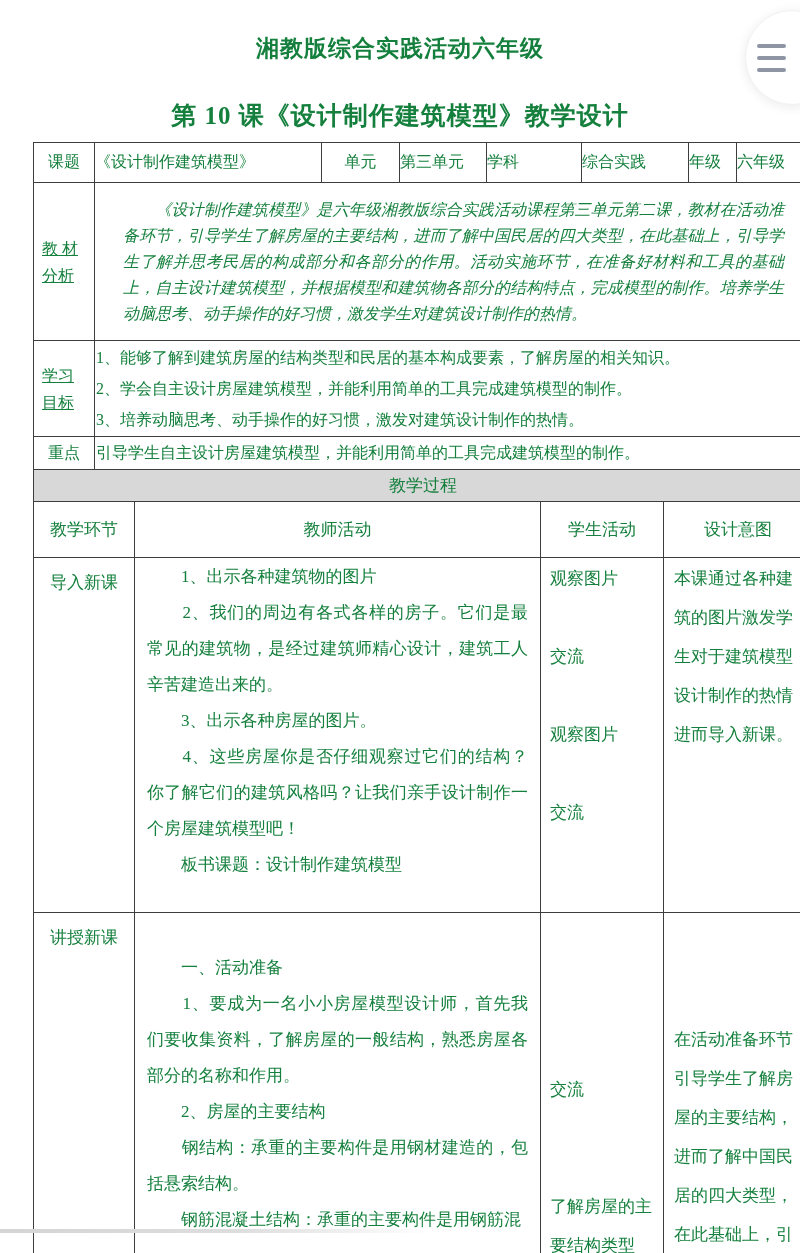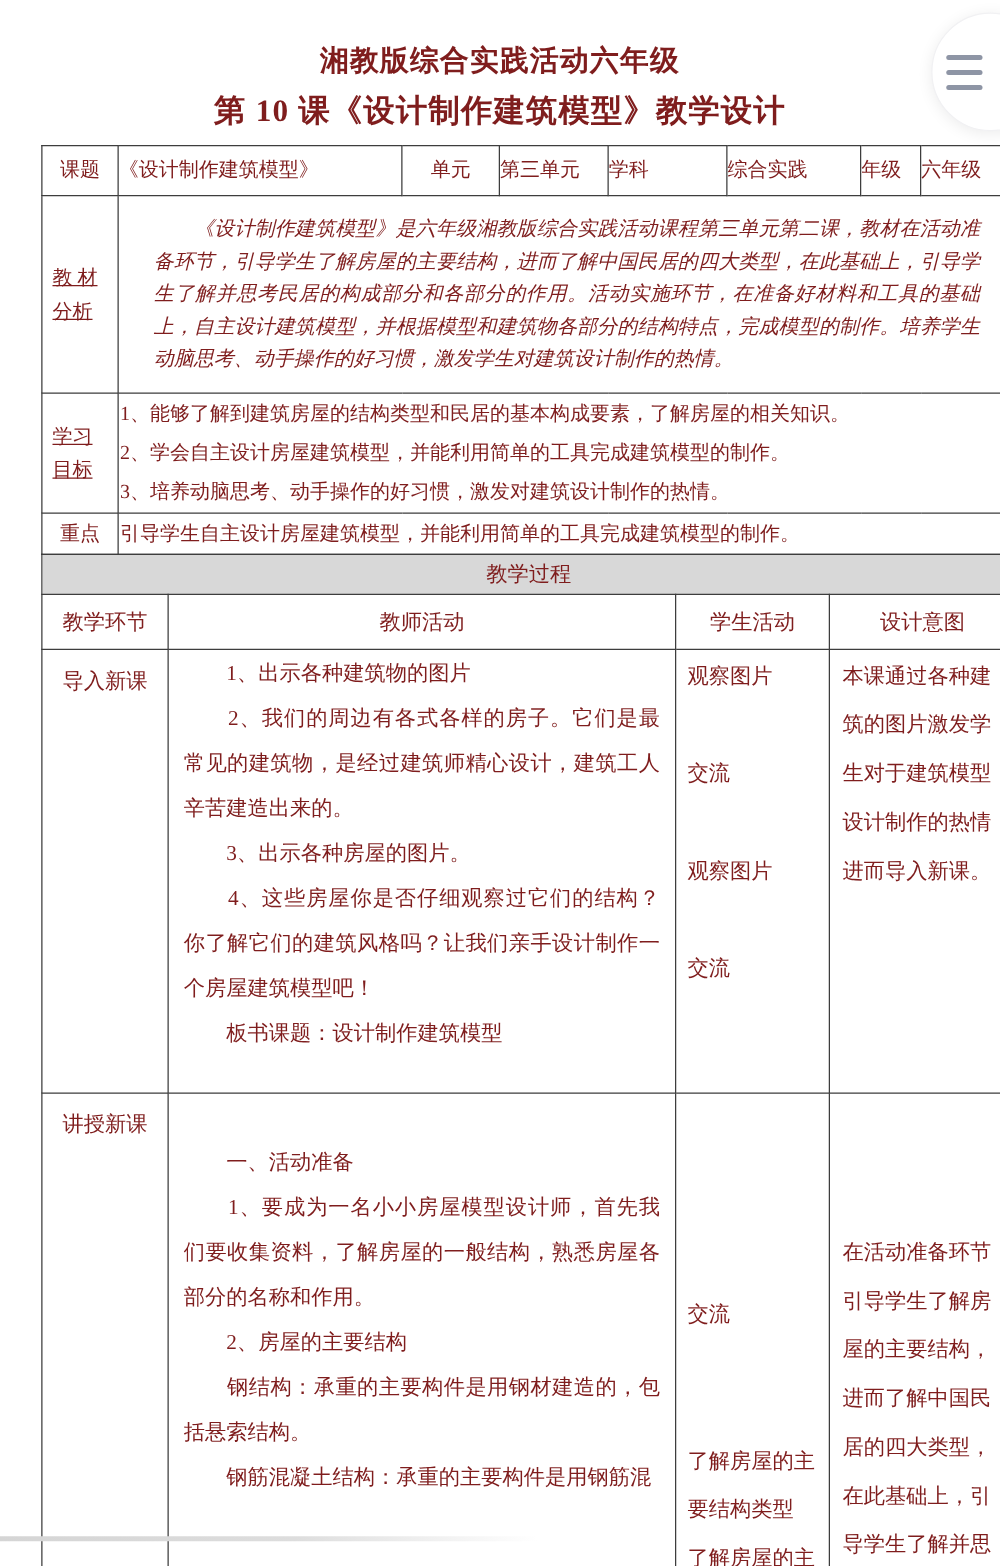--- a/index.html
+++ b/index.html
@@ -5,33 +5,33 @@
   * { box-sizing: border-box; margin: 0; padding: 0; }
   html, body { background: #ffffff; }
   .page {
     position: relative;
     width: 800px;
     height: 1253px;
     margin: 0 auto;
     background: #ffffff;
     overflow: hidden;
     font-family: "Liberation Serif", "DejaVu Serif", serif;
-    color: #7f1d1d;
+    color: #15803d;
   }
   
   .doc-title-1 {
     margin-top: 34px;
     font-size: 23px;
     line-height: 30px;
     font-weight: bold;
     text-align: center;
     letter-spacing: 1px;
   }
   .doc-title-2 {
-    margin-top: 10px;
+    margin-top: 36px;
     font-size: 25px;
     line-height: 32px;
     font-weight: bold;
     text-align: center;
     letter-spacing: 1px;
   }
   
   table {
     border-collapse: collapse;
     table-layout: fixed;
@@ -71,21 +71,21 @@
   }
   .oneline { padding-left: 1px; }
 
   .banner {
     height: 32px;
     background: #d8d8d8;
     text-align: center;
     font-size: 17px;
   }
   .colhead {
-    height: 44px;
+    height: 56px;
     text-align: center;
     font-size: 17px;
   }
   .stage {
     vertical-align: top;
     text-align: center;
     padding-top: 13px;
     font-size: 17px;
   }
   .teacher {

